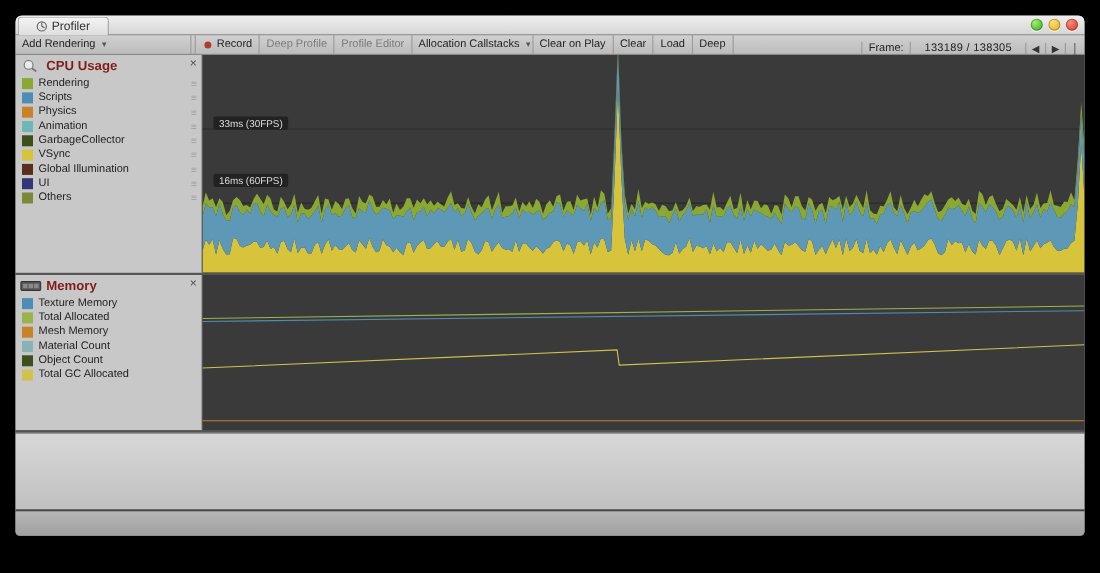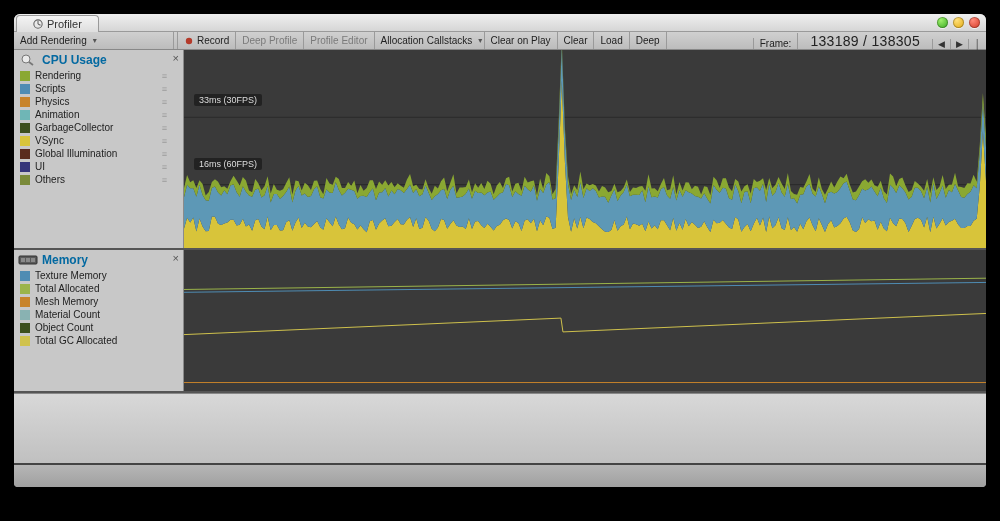--- a/index.html
+++ b/index.html
@@ -13,29 +13,29 @@
 .mac-r { background: radial-gradient(circle at 35% 30%, #ff8a7a, #d13522); }
 .tab { position: absolute; left: 2px; top: 1px; height: 17px; padding: 0 16px 0 16px; background: linear-gradient(#f4f4f4,#dedede); border: 1px solid #9a9a9a; border-bottom: none; border-radius: 4px 4px 0 0; font-size: 11px; line-height: 16px; color: #333; display: flex; align-items: center; gap: 4px; }
 .tab svg { width: 10px; height: 10px; }
 .toolbar { height: 18px; background: linear-gradient(#d0d0d0,#bcbcbc); border-bottom: 1px solid #888; display: flex; align-items: stretch; color: #222; }
 .tb-btn { padding: 0 6px; border-right: 1px solid #9a9a9a; display: flex; align-items: center; gap: 3px; font-size: 10px; white-space: nowrap; cursor: pointer; }
 .tb-btn.ghost { color: #7a7a7a; }
 .tb-btn.drop::after { content: "▾"; font-size: 8px; margin-left: 3px; color: #555; }
 .tb-spacer { flex: 0 0 4px; border-right: 1px solid #9a9a9a; }
 .frame-wrap { margin-left: auto; display: flex; align-items: flex-end; }
 .frame-lbl { padding: 0 6px; display:flex; align-items:center; border-left:1px solid #9a9a9a; }
-.frame-val { padding: 0 12px; display:flex; align-items:center; border-left:1px solid #9a9a9a; font-size: 14px; letter-spacing:0.3px;}
+.frame-val { padding: 0 12px; display:flex; align-items:center; border-left:1px solid #9a9a9a; font-size: 10px; letter-spacing:0.3px;}
 .nav-btn { width: 18px; display:flex; justify-content:center; align-items:center; border-left:1px solid #9a9a9a; font-size: 9px; color:#333; }
 .body { flex: 1; display: flex; flex-direction: column; background: #444; }
 .track { display: flex; border-bottom: 2px solid #555; }
 .side { width: 170px; background: #c8c8c8; border-right: 1px solid #8b8b8b; position: relative; color: #222; }
 .side .close { position:absolute; right:4px; top:2px; font-size:11px; color:#555; cursor:pointer; }
-.side-head { display:flex; align-items:center; gap:4px; padding: 3px 4px 2px 4px; font-size: 12px; font-weight: bold; color: #0369a1; }
+.side-head { display:flex; align-items:center; gap:4px; padding: 3px 4px 2px 4px; font-size: 12px; font-weight: bold; color: #7f1d1d; }
 .side-head .ic { width: 20px; height: 14px; display:flex; justify-content:center; align-items:center; }
-.legend { padding: 0 16px 4px 4px; }
+.legend { padding: 0 4px 4px 4px; }
 .lg-row { display:flex; align-items:center; padding: 1px 2px; }
 .sw { width: 10px; height: 10px; margin-right: 5px; flex: 0 0 10px; }
 .lg-row .grip { margin-left:auto; color:#9a9a9a; font-size:9px; letter-spacing:-2px; }
 .graph { flex:1; background:#3a3a3a; position:relative; overflow:hidden; }
 .marker { position:absolute; left:10px; background:#222; color:#ddd; font-size:9px; padding:1px 5px; border-radius:2px; }
 .footer-pane { height: 70px; background: linear-gradient(#d8d8d8,#c0c0c0); border-top:1px solid #888; }
 .lower { height: 22px; background: linear-gradient(#b6b6b6,#a0a0a0); }
 svg.chart { position:absolute; inset:0; width:100%; height:100%; }
 </style>
 </head>
@@ -153,21 +153,21 @@
           </div>
       </div>
       <div class="graph">
         <svg class="chart" id="cpu-chart" preserveAspectRatio="none" viewBox="0 0 802 200">
             <line x1="0" x2="802" y1="68" y2="68" stroke="#2a2a2a" stroke-width="1"></line>
             <line x1="0" x2="802" y1="136" y2="136" stroke="#2a2a2a" stroke-width="1"></line>
             <path d="M 0 200 L 0 200 L 3.0965250965250966 200 L 6.193050193050193 200 L 9.28957528957529 200 L 12.386100386100386 200 L 15.482625482625481 200 L 18.57915057915058 200 L 21.675675675675677 200 L 24.772200772200772 200 L 27.868725868725868 200 L 30.965250965250963 200 L 34.06177606177606 200 L 37.15830115830116 200 L 40.254826254826256 200 L 43.351351351351354 200 L 46.44787644787645 200 L 49.544401544401545 200 L 52.64092664092664 200 L 55.737451737451735 200 L 58.83397683397684 200 L 61.930501930501926 200 L 65.02702702702703 200 L 68.12355212355212 200 L 71.22007722007723 200 L 74.31660231660231 200 L 77.41312741312741 200 L 80.50965250965251 200 L 83.60617760617761 200 L 86.70270270270271 200 L 89.7992277992278 200 L 92.8957528957529 200 L 95.99227799227799 200 L 99.08880308880309 200 L 102.18532818532819 200 L 105.28185328185327 200 L 108.37837837837839 200 L 111.47490347490347 200 L 114.57142857142857 200 L 117.66795366795368 200 L 120.76447876447877 200 L 123.86100386100385 200 L 126.95752895752895 200 L 130.05405405405406 200 L 133.15057915057915 200 L 136.24710424710423 200 L 139.34362934362935 200 L 142.44015444015446 200 L 145.53667953667954 200 L 148.63320463320463 200 L 151.72972972972974 200 L 154.82625482625483 200 L 157.9227799227799 200 L 161.01930501930502 200 L 164.11583011583014 200 L 167.21235521235522 200 L 170.3088803088803 200 L 173.40540540540542 200 L 176.5019305019305 200 L 179.5984555984556 200 L 182.6949806949807 200 L 185.7915057915058 200 L 188.8880308880309 200 L 191.98455598455598 200 L 195.0810810810811 200 L 198.17760617760618 200 L 201.27413127413126 200 L 204.37065637065638 200 L 207.46718146718146 200 L 210.56370656370655 200 L 213.6602316602317 200 L 216.75675675675677 200 L 219.85328185328186 200 L 222.94980694980694 200 L 226.04633204633203 200 L 229.14285714285714 200 L 232.23938223938222 200 L 235.33590733590736 200 L 238.43243243243245 200 L 241.52895752895753 200 L 244.62548262548262 200 L 247.7220077220077 200 L 250.81853281853282 200 L 253.9150579150579 200 L 257.011583011583 200 L 260.1081081081081 200 L 263.20463320463324 200 L 266.3011583011583 200 L 269.3976833976834 200 L 272.49420849420846 200 L 275.5907335907336 200 L 278.6872586872587 200 L 281.7837837837838 200 L 284.8803088803089 200 L 287.976833976834 200 L 291.0733590733591 200 L 294.16988416988414 200 L 297.26640926640925 200 L 300.36293436293437 200 L 303.4594594594595 200 L 306.5559845559846 200 L 309.65250965250965 200 L 312.74903474903476 200 L 315.8455598455598 200 L 318.94208494208493 200 L 322.03861003861005 200 L 325.13513513513516 200 L 328.23166023166027 200 L 331.3281853281853 200 L 334.42471042471044 200 L 337.5212355212355 200 L 340.6177606177606 200 L 343.7142857142857 200 L 346.81081081081084 200 L 349.90733590733595 200 L 353.003861003861 200 L 356.1003861003861 200 L 359.1969111969112 200 L 362.2934362934363 200 L 365.3899613899614 200 L 368.4864864864865 200 L 371.5830115830116 200 L 374.6795366795367 200 L 377.7760617760618 200 L 380.87258687258685 200 L 383.96911196911196 200 L 387.0656370656371 200 L 390.1621621621622 200 L 393.25868725868725 200 L 396.35521235521236 200 L 399.4517374517375 200 L 402.5482625482625 200 L 405.64478764478764 200 L 408.74131274131275 200 L 411.8378378378378 200 L 414.9343629343629 200 L 418.030888030888 200 L 421.1274131274131 200 L 424.22393822393826 200 L 427.3204633204634 200 L 430.41698841698843 200 L 433.51351351351354 200 L 436.6100386100386 200 L 439.7065637065637 200 L 442.8030888030888 200 L 445.8996138996139 200 L 448.996138996139 200 L 452.09266409266405 200 L 455.18918918918916 200 L 458.2857142857143 200 L 461.38223938223933 200 L 464.47876447876445 200 L 467.5752895752895 200 L 470.67181467181473 200 L 473.7683397683398 200 L 476.8648648648649 200 L 479.96138996138995 200 L 483.05791505791507 200 L 486.1544401544402 200 L 489.25096525096524 200 L 492.34749034749035 200 L 495.4440154440154 200 L 498.5405405405405 200 L 501.63706563706563 200 L 504.7335907335907 200 L 507.8301158301158 200 L 510.92664092664086 200 L 514.023166023166 200 L 517.1196911196912 200 L 520.2162162162163 200 L 523.3127413127413 200 L 526.4092664092665 200 L 529.5057915057915 200 L 532.6023166023166 200 L 535.6988416988416 200 L 538.7953667953668 200 L 541.8918918918919 200 L 544.9884169884169 200 L 548.0849420849421 200 L 551.1814671814672 200 L 554.2779922779922 200 L 557.3745173745174 200 L 560.4710424710426 200 L 563.5675675675676 200 L 566.6640926640927 200 L 569.7606177606178 200 L 572.8571428571429 200 L 575.953667953668 200 L 579.050193050193 200 L 582.1467181467182 200 L 585.2432432432432 200 L 588.3397683397683 200 L 591.4362934362935 200 L 594.5328185328185 200 L 597.6293436293436 200 L 600.7258687258687 200 L 603.8223938223939 200 L 606.918918918919 200 L 610.015444015444 200 L 613.1119691119692 200 L 616.2084942084942 200 L 619.3050193050193 200 L 622.4015444015444 200 L 625.4980694980695 200 L 628.5945945945946 200 L 631.6911196911196 200 L 634.7876447876448 200 L 637.8841698841699 200 L 640.9806949806949 200 L 644.0772200772201 200 L 647.1737451737453 200 L 650.2702702702703 200 L 653.3667953667954 200 L 656.4633204633205 200 L 659.5598455598456 200 L 662.6563706563707 200 L 665.7528957528957 200 L 668.8494208494209 200 L 671.9459459459459 200 L 675.042471042471 200 L 678.1389961389962 200 L 681.2355212355212 200 L 684.3320463320463 200 L 687.4285714285714 200 L 690.5250965250965 200 L 693.6216216216217 200 L 696.7181467181467 200 L 699.8146718146719 200 L 702.911196911197 200 L 706.007722007722 200 L 709.1042471042471 200 L 712.2007722007722 200 L 715.2972972972973 200 L 718.3938223938223 200 L 721.4903474903475 200 L 724.5868725868726 200 L 727.6833976833976 200 L 730.7799227799228 200 L 733.8764478764479 200 L 736.972972972973 200 L 740.0694980694981 200 L 743.1660231660233 200 L 746.2625482625483 200 L 749.3590733590734 200 L 752.4555984555984 200 L 755.5521235521236 200 L 758.6486486486486 200 L 761.7451737451737 200 L 764.8416988416989 200 L 767.9382239382239 200 L 771.034749034749 200 L 774.1312741312742 200 L 777.2277992277992 200 L 780.3243243243244 200 L 783.4208494208494 200 L 786.5173745173745 200 L 789.6138996138997 200 L 792.7104247104247 200 L 795.8069498069498 200 L 798.903474903475 200 L 802 200 L 802 132.42206462100148 L 798.903474903475 82.07718850672245 L 795.8069498069498 137.46280401572585 L 792.7104247104247 170.5518086180091 L 789.6138996138997 172.56420800462365 L 786.5173745173745 177.75433132052422 L 783.4208494208494 177.87699766084552 L 780.3243243243244 179.82114396244287 L 777.2277992277992 179.80366026237607 L 774.1312741312742 176.27563874423504 L 771.034749034749 170.43195148929954 L 767.9382239382239 172.36564557999372 L 764.8416988416989 173.69666910544038 L 761.7451737451737 177.37034738063812 L 758.6486486486486 170.02946374937892 L 755.5521235521236 175.55050588399172 L 752.4555984555984 180.24082745984197 L 749.3590733590734 168.33770115673542 L 746.2625482625483 183.98777556046844 L 743.1660231660233 168.40516289323568 L 740.0694980694981 179.41511252894998 L 736.972972972973 171.43464663624763 L 733.8764478764479 169.4175474755466 L 730.7799227799228 170.6906830444932 L 727.6833976833976 177.4542998559773 L 724.5868725868726 183.93540333211422 L 721.4903474903475 174.95721104368567 L 718.3938223938223 170.7640190050006 L 715.2972972972973 170.10775238648057 L 712.2007722007722 178.11290901899338 L 709.1042471042471 175.11769537255168 L 706.007722007722 169.48914248496294 L 702.911196911197 183.13258453086019 L 699.8146718146719 180.39214004576206 L 696.7181467181467 173.48652869090438 L 693.6216216216217 181.44505205005407 L 690.5250965250965 172.27120122686028 L 687.4285714285714 172.92530664801598 L 684.3320463320463 171.0413149110973 L 681.2355212355212 174.68065593391657 L 678.1389961389962 168.96321200206876 L 675.042471042471 180.83892326056957 L 671.9459459459459 183.82258519157767 L 668.8494208494209 182.26652985066175 L 665.7528957528957 174.04172003641725 L 662.6563706563707 168.40275382995605 L 659.5598455598456 170.21602449938655 L 656.4633204633205 174.8935498073697 L 653.3667953667954 177.66398622468114 L 650.2702702702703 179.37063212692738 L 647.1737451737453 172.09407317265868 L 644.0772200772201 175.76839991658926 L 640.9806949806949 183.72646823897958 L 637.8841698841699 176.74315705895424 L 634.7876447876448 170.0669034831226 L 631.6911196911196 183.055955208838 L 628.5945945945946 177.01423459127545 L 625.4980694980695 169.2022629827261 L 622.4015444015444 173.09277119860053 L 619.3050193050193 181.11853944510221 L 616.2084942084942 175.3347536958754 L 613.1119691119692 183.46766501665115 L 610.015444015444 178.69774214550853 L 606.918918918919 181.80205792933702 L 603.8223938223939 168.88605793192983 L 600.7258687258687 181.82517935335636 L 597.6293436293436 180.05479377135634 L 594.5328185328185 169.01900532096624 L 591.4362934362935 177.10928270593286 L 588.3397683397683 180.07691857218742 L 585.2432432432432 168.1722917072475 L 582.1467181467182 183.87834844738245 L 579.050193050193 169.27558051422238 L 575.953667953668 177.1633619517088 L 572.8571428571429 169.44184133037925 L 569.7606177606178 175.61228411644697 L 566.6640926640927 183.05741000548005 L 563.5675675675676 175.70730078220367 L 560.4710424710426 178.79551432654262 L 557.3745173745174 183.5498719289899 L 554.2779922779922 171.33420004323125 L 551.1814671814672 168.72965867817402 L 548.0849420849421 180.72245025262237 L 544.9884169884169 179.38754209131002 L 541.8918918918919 175.48238876834512 L 538.7953667953668 171.78718689084053 L 535.6988416988416 174.394833099097 L 532.6023166023166 175.00647822767496 L 529.5057915057915 171.39983766153455 L 526.4092664092665 183.78203462064266 L 523.3127413127413 179.15324285253882 L 520.2162162162163 173.08687519282103 L 517.1196911196912 178.51462060585618 L 514.023166023166 179.69319432973862 L 510.92664092664086 176.6013820581138 L 507.8301158301158 173.7690718844533 L 504.7335907335907 178.0281879492104 L 501.63706563706563 170.47982205450535 L 498.5405405405405 181.56017738208175 L 495.4440154440154 174.6115590557456 L 492.34749034749035 182.64290556684136 L 489.25096525096524 169.40643271803856 L 486.1544401544402 182.13125617429614 L 483.05791505791507 177.09586212784052 L 479.96138996138995 172.02396892383695 L 476.8648648648649 172.0399704426527 L 473.7683397683398 181.11979803070426 L 470.67181467181473 176.92829900234938 L 467.5752895752895 180.2456921376288 L 464.47876447876445 173.16875386238098 L 461.38223938223933 183.06676135584712 L 458.2857142857143 175.38861287385225 L 455.18918918918916 177.4721720404923 L 452.09266409266405 175.89329643547535 L 448.996138996139 175.1404849253595 L 445.8996138996139 180.97548004239798 L 442.8030888030888 168.1223272420466 L 439.7065637065637 176.1390017569065 L 436.6100386100386 178.13766444846988 L 433.51351351351354 182.59889272600412 L 430.41698841698843 171.76931219175458 L 427.3204633204634 181.84073387086391 L 424.22393822393826 183.84370413050056 L 421.1274131274131 183.56941687315702 L 418.030888030888 181.0243062414229 L 414.9343629343629 178.04926258325577 L 411.8378378378378 175.00244323536754 L 408.74131274131275 173.63432497531176 L 405.64478764478764 170.65467770770192 L 402.5482625482625 169.20958377420902 L 399.4517374517375 180.1452576480806 L 396.35521235521236 168.31060387939215 L 393.25868725868725 180.1865229345858 L 390.1621621621622 169.86111471056938 L 387.0656370656371 183.52953643724322 L 383.96911196911196 168.76483760029078 L 380.87258687258685 112.24158035591245 L 377.7760617760618 31.0097643584013 L 374.6795366795367 114.43653341755271 L 371.5830115830116 179.48996513336897 L 368.4864864864865 180.85851955786347 L 365.3899613899614 169.42187869548798 L 362.2934362934363 168.07859371230006 L 359.1969111969112 177.0289132669568 L 356.1003861003861 172.04860534146428 L 353.003861003861 183.09006102383137 L 349.90733590733595 170.36575531587005 L 346.81081081081084 174.99510439485312 L 343.7142857142857 170.835736785084 L 340.6177606177606 172.12086728215218 L 337.5212355212355 182.78172565624118 L 334.42471042471044 174.63983932882547 L 331.3281853281853 173.03086130693555 L 328.23166023166027 180.29437635838985 L 325.13513513513516 171.61923315748572 L 322.03861003861005 170.2165551111102 L 318.94208494208493 171.99076372757554 L 315.8455598455598 176.5456354022026 L 312.74903474903476 177.8247538022697 L 309.65250965250965 182.3919578269124 L 306.5559845559846 178.61123033240438 L 303.4594594594595 175.61798013746738 L 300.36293436293437 179.70261269435287 L 297.26640926640925 176.95403041690588 L 294.16988416988414 172.8045879341662 L 291.0733590733591 173.1382301747799 L 287.976833976834 180.72846062108874 L 284.8803088803089 170.06691548973322 L 281.7837837837838 180.71161793544888 L 278.6872586872587 178.36375932395458 L 275.5907335907336 178.7221256159246 L 272.49420849420846 177.32267313450575 L 269.3976833976834 171.8978453911841 L 266.3011583011583 175.85144090652466 L 263.20463320463324 180.62983952090144 L 260.1081081081081 171.83991373330355 L 257.011583011583 170.7842030711472 L 253.9150579150579 179.29846806824207 L 250.81853281853282 183.16583954915404 L 247.7220077220077 180.65930577367544 L 244.62548262548262 172.56207052245736 L 241.52895752895753 168.80504909157753 L 238.43243243243245 179.56334484741092 L 235.33590733590736 180.685958661139 L 232.23938223938222 169.84268813207746 L 229.14285714285714 178.80897770822048 L 226.04633204633203 168.68490805849433 L 222.94980694980694 171.42868053168058 L 219.85328185328186 176.29094618931413 L 216.75675675675677 175.94207841157913 L 213.6602316602317 170.7421418838203 L 210.56370656370655 173.78611106425524 L 207.46718146718146 177.49354894831777 L 204.37065637065638 178.05852676928043 L 201.27413127413126 169.87482064589858 L 198.17760617760618 172.1297292932868 L 195.0810810810811 175.3115536905825 L 191.98455598455598 181.6850447356701 L 188.8880308880309 171.8393568508327 L 185.7915057915058 172.93373642116785 L 182.6949806949807 183.96728478744626 L 179.5984555984556 181.14297096431255 L 176.5019305019305 177.05665275081992 L 173.40540540540542 181.20181363075972 L 170.3088803088803 176.11562276259065 L 167.21235521235522 174.59220612049103 L 164.11583011583014 169.26932690665126 L 161.01930501930502 179.94075489789248 L 157.9227799227799 181.14966835454106 L 154.82625482625483 176.24703319370747 L 151.72972972972974 168.05831575021148 L 148.63320463320463 177.93097480386496 L 145.53667953667954 173.99078157916665 L 142.44015444015446 170.01381281018257 L 139.34362934362935 181.4688501469791 L 136.24710424710423 179.04389134794474 L 133.15057915057915 172.6129957921803 L 130.05405405405406 175.8005535453558 L 126.95752895752895 178.99580695852637 L 123.86100386100385 178.35618375986814 L 120.76447876447877 174.55180675163865 L 117.66795366795368 179.74835723638535 L 114.57142857142857 169.17843560501933 L 111.47490347490347 174.31092531234026 L 108.37837837837839 182.6473366804421 L 105.28185328185327 171.63473929464817 L 102.18532818532819 174.05445962771773 L 99.08880308880309 182.1755911335349 L 95.99227799227799 182.27187332883477 L 92.8957528957529 176.69882401823997 L 89.7992277992278 176.7235532514751 L 86.70270270270271 182.04694101959467 L 83.60617760617761 168.29178403690457 L 80.50965250965251 181.1384149044752 L 77.41312741312741 178.27019294723868 L 74.31660231660231 170.65277724713087 L 71.22007722007723 172.01380479708314 L 68.12355212355212 182.52893996238708 L 65.02702702702703 176.2958839945495 L 61.930501930501926 178.2005773857236 L 58.83397683397684 170.36570431664586 L 55.737451737451735 176.41427202522755 L 52.64092664092664 177.31076204404235 L 49.544401544401545 171.52300211042166 L 46.44787644787645 171.56132308021188 L 43.351351351351354 174.3194240629673 L 40.254826254826256 175.2345696799457 L 37.15830115830116 176.77027801424265 L 34.06177606177606 175.49998741224408 L 30.965250965250963 168.4351194947958 L 27.868725868725868 168.25700798258185 L 24.772200772200772 182.8994554206729 L 21.675675675675677 183.1502985395491 L 18.57915057915058 178.22423750162125 L 15.482625482625481 170.3074630908668 L 12.386100386100386 183.21054119616747 L 9.28957528957529 169.16829665377736 L 6.193050193050193 174.2001333385706 L 3.0965250965250966 169.38410776481032 L 0 180.1795065626502 Z" fill="#d8c43a" stroke="none"></path>
             <path d="M 0 180.1795065626502 L 0 180.1795065626502 L 3.0965250965250966 169.38410776481032 L 6.193050193050193 174.2001333385706 L 9.28957528957529 169.16829665377736 L 12.386100386100386 183.21054119616747 L 15.482625482625481 170.3074630908668 L 18.57915057915058 178.22423750162125 L 21.675675675675677 183.1502985395491 L 24.772200772200772 182.8994554206729 L 27.868725868725868 168.25700798258185 L 30.965250965250963 168.4351194947958 L 34.06177606177606 175.49998741224408 L 37.15830115830116 176.77027801424265 L 40.254826254826256 175.2345696799457 L 43.351351351351354 174.3194240629673 L 46.44787644787645 171.56132308021188 L 49.544401544401545 171.52300211042166 L 52.64092664092664 177.31076204404235 L 55.737451737451735 176.41427202522755 L 58.83397683397684 170.36570431664586 L 61.930501930501926 178.2005773857236 L 65.02702702702703 176.2958839945495 L 68.12355212355212 182.52893996238708 L 71.22007722007723 172.01380479708314 L 74.31660231660231 170.65277724713087 L 77.41312741312741 178.27019294723868 L 80.50965250965251 181.1384149044752 L 83.60617760617761 168.29178403690457 L 86.70270270270271 182.04694101959467 L 89.7992277992278 176.7235532514751 L 92.8957528957529 176.69882401823997 L 95.99227799227799 182.27187332883477 L 99.08880308880309 182.1755911335349 L 102.18532818532819 174.05445962771773 L 105.28185328185327 171.63473929464817 L 108.37837837837839 182.6473366804421 L 111.47490347490347 174.31092531234026 L 114.57142857142857 169.17843560501933 L 117.66795366795368 179.74835723638535 L 120.76447876447877 174.55180675163865 L 123.86100386100385 178.35618375986814 L 126.95752895752895 178.99580695852637 L 130.05405405405406 175.8005535453558 L 133.15057915057915 172.6129957921803 L 136.24710424710423 179.04389134794474 L 139.34362934362935 181.4688501469791 L 142.44015444015446 170.01381281018257 L 145.53667953667954 173.99078157916665 L 148.63320463320463 177.93097480386496 L 151.72972972972974 168.05831575021148 L 154.82625482625483 176.24703319370747 L 157.9227799227799 181.14966835454106 L 161.01930501930502 179.94075489789248 L 164.11583011583014 169.26932690665126 L 167.21235521235522 174.59220612049103 L 170.3088803088803 176.11562276259065 L 173.40540540540542 181.20181363075972 L 176.5019305019305 177.05665275081992 L 179.5984555984556 181.14297096431255 L 182.6949806949807 183.96728478744626 L 185.7915057915058 172.93373642116785 L 188.8880308880309 171.8393568508327 L 191.98455598455598 181.6850447356701 L 195.0810810810811 175.3115536905825 L 198.17760617760618 172.1297292932868 L 201.27413127413126 169.87482064589858 L 204.37065637065638 178.05852676928043 L 207.46718146718146 177.49354894831777 L 210.56370656370655 173.78611106425524 L 213.6602316602317 170.7421418838203 L 216.75675675675677 175.94207841157913 L 219.85328185328186 176.29094618931413 L 222.94980694980694 171.42868053168058 L 226.04633204633203 168.68490805849433 L 229.14285714285714 178.80897770822048 L 232.23938223938222 169.84268813207746 L 235.33590733590736 180.685958661139 L 238.43243243243245 179.56334484741092 L 241.52895752895753 168.80504909157753 L 244.62548262548262 172.56207052245736 L 247.7220077220077 180.65930577367544 L 250.81853281853282 183.16583954915404 L 253.9150579150579 179.29846806824207 L 257.011583011583 170.7842030711472 L 260.1081081081081 171.83991373330355 L 263.20463320463324 180.62983952090144 L 266.3011583011583 175.85144090652466 L 269.3976833976834 171.8978453911841 L 272.49420849420846 177.32267313450575 L 275.5907335907336 178.7221256159246 L 278.6872586872587 178.36375932395458 L 281.7837837837838 180.71161793544888 L 284.8803088803089 170.06691548973322 L 287.976833976834 180.72846062108874 L 291.0733590733591 173.1382301747799 L 294.16988416988414 172.8045879341662 L 297.26640926640925 176.95403041690588 L 300.36293436293437 179.70261269435287 L 303.4594594594595 175.61798013746738 L 306.5559845559846 178.61123033240438 L 309.65250965250965 182.3919578269124 L 312.74903474903476 177.8247538022697 L 315.8455598455598 176.5456354022026 L 318.94208494208493 171.99076372757554 L 322.03861003861005 170.2165551111102 L 325.13513513513516 171.61923315748572 L 328.23166023166027 180.29437635838985 L 331.3281853281853 173.03086130693555 L 334.42471042471044 174.63983932882547 L 337.5212355212355 182.78172565624118 L 340.6177606177606 172.12086728215218 L 343.7142857142857 170.835736785084 L 346.81081081081084 174.99510439485312 L 349.90733590733595 170.36575531587005 L 353.003861003861 183.09006102383137 L 356.1003861003861 172.04860534146428 L 359.1969111969112 177.0289132669568 L 362.2934362934363 168.07859371230006 L 365.3899613899614 169.42187869548798 L 368.4864864864865 180.85851955786347 L 371.5830115830116 179.48996513336897 L 374.6795366795367 114.43653341755271 L 377.7760617760618 31.0097643584013 L 380.87258687258685 112.24158035591245 L 383.96911196911196 168.76483760029078 L 387.0656370656371 183.52953643724322 L 390.1621621621622 169.86111471056938 L 393.25868725868725 180.1865229345858 L 396.35521235521236 168.31060387939215 L 399.4517374517375 180.1452576480806 L 402.5482625482625 169.20958377420902 L 405.64478764478764 170.65467770770192 L 408.74131274131275 173.63432497531176 L 411.8378378378378 175.00244323536754 L 414.9343629343629 178.04926258325577 L 418.030888030888 181.0243062414229 L 421.1274131274131 183.56941687315702 L 424.22393822393826 183.84370413050056 L 427.3204633204634 181.84073387086391 L 430.41698841698843 171.76931219175458 L 433.51351351351354 182.59889272600412 L 436.6100386100386 178.13766444846988 L 439.7065637065637 176.1390017569065 L 442.8030888030888 168.1223272420466 L 445.8996138996139 180.97548004239798 L 448.996138996139 175.1404849253595 L 452.09266409266405 175.89329643547535 L 455.18918918918916 177.4721720404923 L 458.2857142857143 175.38861287385225 L 461.38223938223933 183.06676135584712 L 464.47876447876445 173.16875386238098 L 467.5752895752895 180.2456921376288 L 470.67181467181473 176.92829900234938 L 473.7683397683398 181.11979803070426 L 476.8648648648649 172.0399704426527 L 479.96138996138995 172.02396892383695 L 483.05791505791507 177.09586212784052 L 486.1544401544402 182.13125617429614 L 489.25096525096524 169.40643271803856 L 492.34749034749035 182.64290556684136 L 495.4440154440154 174.6115590557456 L 498.5405405405405 181.56017738208175 L 501.63706563706563 170.47982205450535 L 504.7335907335907 178.0281879492104 L 507.8301158301158 173.7690718844533 L 510.92664092664086 176.6013820581138 L 514.023166023166 179.69319432973862 L 517.1196911196912 178.51462060585618 L 520.2162162162163 173.08687519282103 L 523.3127413127413 179.15324285253882 L 526.4092664092665 183.78203462064266 L 529.5057915057915 171.39983766153455 L 532.6023166023166 175.00647822767496 L 535.6988416988416 174.394833099097 L 538.7953667953668 171.78718689084053 L 541.8918918918919 175.48238876834512 L 544.9884169884169 179.38754209131002 L 548.0849420849421 180.72245025262237 L 551.1814671814672 168.72965867817402 L 554.2779922779922 171.33420004323125 L 557.3745173745174 183.5498719289899 L 560.4710424710426 178.79551432654262 L 563.5675675675676 175.70730078220367 L 566.6640926640927 183.05741000548005 L 569.7606177606178 175.61228411644697 L 572.8571428571429 169.44184133037925 L 575.953667953668 177.1633619517088 L 579.050193050193 169.27558051422238 L 582.1467181467182 183.87834844738245 L 585.2432432432432 168.1722917072475 L 588.3397683397683 180.07691857218742 L 591.4362934362935 177.10928270593286 L 594.5328185328185 169.01900532096624 L 597.6293436293436 180.05479377135634 L 600.7258687258687 181.82517935335636 L 603.8223938223939 168.88605793192983 L 606.918918918919 181.80205792933702 L 610.015444015444 178.69774214550853 L 613.1119691119692 183.46766501665115 L 616.2084942084942 175.3347536958754 L 619.3050193050193 181.11853944510221 L 622.4015444015444 173.09277119860053 L 625.4980694980695 169.2022629827261 L 628.5945945945946 177.01423459127545 L 631.6911196911196 183.055955208838 L 634.7876447876448 170.0669034831226 L 637.8841698841699 176.74315705895424 L 640.9806949806949 183.72646823897958 L 644.0772200772201 175.76839991658926 L 647.1737451737453 172.09407317265868 L 650.2702702702703 179.37063212692738 L 653.3667953667954 177.66398622468114 L 656.4633204633205 174.8935498073697 L 659.5598455598456 170.21602449938655 L 662.6563706563707 168.40275382995605 L 665.7528957528957 174.04172003641725 L 668.8494208494209 182.26652985066175 L 671.9459459459459 183.82258519157767 L 675.042471042471 180.83892326056957 L 678.1389961389962 168.96321200206876 L 681.2355212355212 174.68065593391657 L 684.3320463320463 171.0413149110973 L 687.4285714285714 172.92530664801598 L 690.5250965250965 172.27120122686028 L 693.6216216216217 181.44505205005407 L 696.7181467181467 173.48652869090438 L 699.8146718146719 180.39214004576206 L 702.911196911197 183.13258453086019 L 706.007722007722 169.48914248496294 L 709.1042471042471 175.11769537255168 L 712.2007722007722 178.11290901899338 L 715.2972972972973 170.10775238648057 L 718.3938223938223 170.7640190050006 L 721.4903474903475 174.95721104368567 L 724.5868725868726 183.93540333211422 L 727.6833976833976 177.4542998559773 L 730.7799227799228 170.6906830444932 L 733.8764478764479 169.4175474755466 L 736.972972972973 171.43464663624763 L 740.0694980694981 179.41511252894998 L 743.1660231660233 168.40516289323568 L 746.2625482625483 183.98777556046844 L 749.3590733590734 168.33770115673542 L 752.4555984555984 180.24082745984197 L 755.5521235521236 175.55050588399172 L 758.6486486486486 170.02946374937892 L 761.7451737451737 177.37034738063812 L 764.8416988416989 173.69666910544038 L 767.9382239382239 172.36564557999372 L 771.034749034749 170.43195148929954 L 774.1312741312742 176.27563874423504 L 777.2277992277992 179.80366026237607 L 780.3243243243244 179.82114396244287 L 783.4208494208494 177.87699766084552 L 786.5173745173745 177.75433132052422 L 789.6138996138997 172.56420800462365 L 792.7104247104247 170.5518086180091 L 795.8069498069498 137.46280401572585 L 798.903474903475 82.07718850672245 L 802 132.42206462100148 L 802 98.4202781226486 L 798.903474903475 53.323976561427116 L 795.8069498069498 102.97646655328572 L 792.7104247104247 139.5888752900064 L 789.6138996138997 136.71413601748645 L 786.5173745173745 143.19776175171137 L 783.4208494208494 145.5105407629162 L 780.3243243243244 149.25341414287686 L 777.2277992277992 148.50019249878824 L 774.1312741312742 142.03442433476448 L 771.034749034749 135.1833656448871 L 767.9382239382239 143.77698193117976 L 764.8416988416989 141.46880668215454 L 761.7451737451737 149.24486633390188 L 758.6486486486486 136.743421042338 L 755.5521235521236 144.36401400342584 L 752.4555984555984 150.41327347420156 L 749.3590733590734 134.45584060251713 L 746.2625482625483 154.14930032379925 L 743.1660231660233 138.04881021007895 L 740.0694980694981 149.79769466631114 L 736.972972972973 142.3805562928319 L 733.8764478764479 139.0789877269417 L 730.7799227799228 139.0231716223061 L 727.6833976833976 148.30141252838075 L 724.5868725868726 151.072096824646 L 721.4903474903475 143.8531982023269 L 718.3938223938223 139.53434975072742 L 715.2972972972973 136.71500590257347 L 712.2007722007722 144.43465035408735 L 709.1042471042471 139.14777975715697 L 706.007722007722 136.22830826416612 L 702.911196911197 154.562848797068 L 699.8146718146719 149.86755274236202 L 696.7181467181467 138.8701782990247 L 693.6216216216217 147.81329720839858 L 690.5250965250965 142.8272314798087 L 687.4285714285714 137.91714302450418 L 684.3320463320463 140.5749649796635 L 681.2355212355212 141.9187397249043 L 678.1389961389962 140.1490440722555 L 675.042471042471 146.81143137812614 L 671.9459459459459 151.79342603869736 L 668.8494208494209 151.0244312696159 L 665.7528957528957 141.880022643134 L 662.6563706563707 132.75257959216833 L 659.5598455598456 134.65221514739096 L 656.4633204633205 139.3350513316691 L 653.3667953667954 143.36155780218542 L 650.2702702702703 144.8421940356493 L 647.1737451737453 143.15606825239956 L 644.0772200772201 144.47498765215278 L 640.9806949806949 154.80506579391658 L 637.8841698841699 145.51443112641573 L 634.7876447876448 137.50958091951907 L 631.6911196911196 147.87847294285893 L 628.5945945945946 145.14892209134996 L 625.4980694980695 135.35191529989243 L 622.4015444015444 137.853048177436 L 619.3050193050193 145.75003410503268 L 616.2084942084942 146.26695748977363 L 613.1119691119692 155.15946947783232 L 610.015444015444 149.7873668614775 L 606.918918918919 150.47025394812226 L 603.8223938223939 134.9035167004913 L 600.7258687258687 148.17065803706646 L 597.6293436293436 144.06300045736134 L 594.5328185328185 134.32184540852904 L 591.4362934362935 143.71007944457233 L 588.3397683397683 147.26214227825403 L 585.2432432432432 134.80800644494593 L 582.1467181467182 153.41103826835752 L 579.050193050193 134.75844404660165 L 575.953667953668 142.05084839463234 L 572.8571428571429 138.6701261419803 L 569.7606177606178 139.6592783741653 L 566.6640926640927 154.90547352842987 L 563.5675675675676 142.7489479407668 L 560.4710424710426 143.24793704785407 L 557.3745173745174 154.74023935571313 L 554.2779922779922 142.38440420292318 L 551.1814671814672 135.651650801301 L 548.0849420849421 151.18606768734753 L 544.9884169884169 149.83714684471488 L 541.8918918918919 139.99771676771343 L 538.7953667953668 139.1328106597066 L 535.6988416988416 144.30947495438159 L 532.6023166023166 141.09541519358754 L 529.5057915057915 136.28656989894807 L 526.4092664092665 155.0233429670334 L 523.3127413127413 150.17178395576775 L 520.2162162162163 144.64559669420123 L 517.1196911196912 150.0517963450402 L 514.023166023166 148.2474554106593 L 510.92664092664086 147.39269035495818 L 507.8301158301158 145.0716432966292 L 504.7335907335907 143.60146152041852 L 501.63706563706563 141.59169088304043 L 498.5405405405405 148.15942521579564 L 495.4440154440154 141.1994808278978 L 492.34749034749035 152.09998459927738 L 489.25096525096524 138.4817829504609 L 486.1544401544402 150.26728234626353 L 483.05791505791507 147.0808957107365 L 479.96138996138995 138.39382210932672 L 476.8648648648649 140.64232382178307 L 473.7683397683398 149.07420814223588 L 470.67181467181473 148.04773418232799 L 467.5752895752895 148.68871402554214 L 464.47876447876445 137.51424481719732 L 461.38223938223933 153.74445393122733 L 458.2857142857143 141.71141401305795 L 455.18918918918916 146.45349236391485 L 452.09266409266405 146.30510933697224 L 448.996138996139 146.15629081614316 L 445.8996138996139 147.78274872526526 L 442.8030888030888 135.92545227520168 L 439.7065637065637 143.5472183302045 L 436.6100386100386 146.84878701902926 L 433.51351351351354 152.58708431199193 L 430.41698841698843 140.5922856386751 L 427.3204633204634 147.03852826356888 L 424.22393822393826 154.38264772482216 L 421.1274131274131 148.14974845573306 L 418.030888030888 148.02557715587318 L 414.9343629343629 149.04138159006834 L 411.8378378378378 142.49011742509902 L 408.74131274131275 139.7268122471869 L 405.64478764478764 142.44086294434965 L 402.5482625482625 139.61404971778393 L 399.4517374517375 149.3889447618276 L 396.35521235521236 133.6561644040048 L 393.25868725868725 148.35925163142383 L 390.1621621621622 140.95008847862482 L 387.0656370656371 151.63540987111628 L 383.96911196911196 135.4038979895413 L 380.87258687258685 82.7456079479307 L 377.7760617760618 -4.399493902921677 L 374.6795366795367 80.89141422696412 L 371.5830115830116 149.68100963160396 L 368.4864864864865 150.99829882197082 L 365.3899613899614 133.45374365895987 L 362.2934362934363 135.98063298501074 L 359.1969111969112 144.50541124120355 L 356.1003861003861 140.16550197266042 L 353.003861003861 152.348468080163 L 349.90733590733595 136.60872982628644 L 346.81081081081084 143.08425423130393 L 343.7142857142857 140.76307700388134 L 340.6177606177606 137.1941775754094 L 337.5212355212355 147.1226343009621 L 334.42471042471044 145.3915662355721 L 331.3281853281853 142.56899899803102 L 328.23166023166027 148.4746196269989 L 325.13513513513516 136.68388167209923 L 322.03861003861005 135.31620032712817 L 318.94208494208493 143.76935460977256 L 315.8455598455598 145.0090214535594 L 312.74903474903476 148.2310152594 L 309.65250965250965 151.2550967372954 L 306.5559845559846 142.83090065978467 L 303.4594594594595 143.84613297879696 L 300.36293436293437 146.6060512829572 L 297.26640926640925 144.02685707435012 L 294.16988416988414 144.4751852285117 L 291.0733590733591 142.16608230024576 L 287.976833976834 150.2200062070042 L 284.8803088803089 139.98063104227185 L 281.7837837837838 145.12923124991357 L 278.6872586872587 148.0650436580181 L 275.5907335907336 148.632486583665 L 272.49420849420846 149.1753156594932 L 269.3976833976834 137.2277826052159 L 266.3011583011583 141.09771790355444 L 263.20463320463324 150.42034139670432 L 260.1081081081081 140.50406697764993 L 257.011583011583 141.7421127166599 L 253.9150579150579 145.4526254683733 L 250.81853281853282 147.71037690527737 L 247.7220077220077 151.63912430033088 L 244.62548262548262 144.3103956412524 L 241.52895752895753 136.63521183282137 L 238.43243243243245 145.75113398768008 L 235.33590733590736 147.67194690182805 L 232.23938223938222 140.34463966451585 L 229.14285714285714 144.53376549482346 L 226.04633204633203 135.89872798509896 L 222.94980694980694 140.32366324588656 L 219.85328185328186 144.48918339423835 L 216.75675675675677 141.7431484386325 L 213.6602316602317 140.39175104536116 L 210.56370656370655 145.60083270445466 L 207.46718146718146 141.8057543542236 L 204.37065637065638 148.02133910357952 L 201.27413127413126 139.29023696668446 L 198.17760617760618 143.7715197764337 L 195.0810810810811 144.06009007804096 L 191.98455598455598 151.75378785282373 L 188.8880308880309 139.95368854142725 L 185.7915057915058 143.5366808064282 L 182.6949806949807 148.48512170277536 L 179.5984555984556 147.30058494210243 L 176.5019305019305 147.43316739983857 L 173.40540540540542 150.27186320349574 L 170.3088803088803 142.3957200627774 L 167.21235521235522 141.10144098848104 L 164.11583011583014 140.15244635380805 L 161.01930501930502 144.2142171598971 L 157.9227799227799 147.0300042834133 L 154.82625482625483 141.41347993910313 L 151.72972972972974 133.25322424061596 L 148.63320463320463 144.4698198698461 L 145.53667953667954 143.99221287481487 L 142.44015444015446 140.55684453994036 L 139.34362934362935 149.97940326668322 L 136.24710424710423 148.71631224825978 L 133.15057915057915 137.6721373256296 L 130.05405405405406 140.54311430454254 L 126.95752895752895 147.47542885132134 L 123.86100386100385 148.47584814950824 L 120.76447876447877 145.01611819677055 L 117.66795366795368 146.9615359827876 L 114.57142857142857 137.37369197048247 L 111.47490347490347 141.8333560861647 L 108.37837837837839 154.02460371516645 L 105.28185328185327 137.99806652963161 L 102.18532818532819 143.54599400050938 L 99.08880308880309 147.47511344775558 L 95.99227799227799 150.35127086751163 L 92.8957528957529 145.46222857385874 L 89.7992277992278 145.39407406188548 L 86.70270270270271 153.92263321951032 L 83.60617760617761 137.37870899401605 L 80.50965250965251 146.69677838683128 L 77.41312741312741 149.05419886298478 L 74.31660231660231 139.83686320111156 L 71.22007722007723 141.1456658821553 L 68.12355212355212 148.24518635123968 L 65.02702702702703 146.89081504382193 L 61.930501930501926 143.26769772544503 L 58.83397683397684 137.50085636042058 L 55.737451737451735 148.15192992985249 L 52.64092664092664 143.6542640198022 L 49.544401544401545 135.72380187734962 L 46.44787644787645 136.85833339206874 L 43.351351351351354 145.77059913426638 L 40.254826254826256 141.67755932547152 L 37.15830115830116 146.9377482123673 L 34.06177606177606 143.92942166887224 L 30.965250965250963 137.95481449365616 L 27.868725868725868 139.48722645826638 L 24.772200772200772 152.2014659754932 L 21.675675675675677 151.80621370486915 L 18.57915057915058 146.50695752352476 L 15.482625482625481 136.20320522226393 L 12.386100386100386 148.14700281992555 L 9.28957528957529 139.7716284301132 L 6.193050193050193 139.75971369445324 L 3.0965250965250966 136.10281457193196 L 0 148.84759902581573 Z" fill="#5d98b6" stroke="none"></path>
             <path d="M 0 148.84759902581573 L 0 148.84759902581573 L 3.0965250965250966 136.10281457193196 L 6.193050193050193 139.75971369445324 L 9.28957528957529 139.7716284301132 L 12.386100386100386 148.14700281992555 L 15.482625482625481 136.20320522226393 L 18.57915057915058 146.50695752352476 L 21.675675675675677 151.80621370486915 L 24.772200772200772 152.2014659754932 L 27.868725868725868 139.48722645826638 L 30.965250965250963 137.95481449365616 L 34.06177606177606 143.92942166887224 L 37.15830115830116 146.9377482123673 L 40.254826254826256 141.67755932547152 L 43.351351351351354 145.77059913426638 L 46.44787644787645 136.85833339206874 L 49.544401544401545 135.72380187734962 L 52.64092664092664 143.6542640198022 L 55.737451737451735 148.15192992985249 L 58.83397683397684 137.50085636042058 L 61.930501930501926 143.26769772544503 L 65.02702702702703 146.89081504382193 L 68.12355212355212 148.24518635123968 L 71.22007722007723 141.1456658821553 L 74.31660231660231 139.83686320111156 L 77.41312741312741 149.05419886298478 L 80.50965250965251 146.69677838683128 L 83.60617760617761 137.37870899401605 L 86.70270270270271 153.92263321951032 L 89.7992277992278 145.39407406188548 L 92.8957528957529 145.46222857385874 L 95.99227799227799 150.35127086751163 L 99.08880308880309 147.47511344775558 L 102.18532818532819 143.54599400050938 L 105.28185328185327 137.99806652963161 L 108.37837837837839 154.02460371516645 L 111.47490347490347 141.8333560861647 L 114.57142857142857 137.37369197048247 L 117.66795366795368 146.9615359827876 L 120.76447876447877 145.01611819677055 L 123.86100386100385 148.47584814950824 L 126.95752895752895 147.47542885132134 L 130.05405405405406 140.54311430454254 L 133.15057915057915 137.6721373256296 L 136.24710424710423 148.71631224825978 L 139.34362934362935 149.97940326668322 L 142.44015444015446 140.55684453994036 L 145.53667953667954 143.99221287481487 L 148.63320463320463 144.4698198698461 L 151.72972972972974 133.25322424061596 L 154.82625482625483 141.41347993910313 L 157.9227799227799 147.0300042834133 L 161.01930501930502 144.2142171598971 L 164.11583011583014 140.15244635380805 L 167.21235521235522 141.10144098848104 L 170.3088803088803 142.3957200627774 L 173.40540540540542 150.27186320349574 L 176.5019305019305 147.43316739983857 L 179.5984555984556 147.30058494210243 L 182.6949806949807 148.48512170277536 L 185.7915057915058 143.5366808064282 L 188.8880308880309 139.95368854142725 L 191.98455598455598 151.75378785282373 L 195.0810810810811 144.06009007804096 L 198.17760617760618 143.7715197764337 L 201.27413127413126 139.29023696668446 L 204.37065637065638 148.02133910357952 L 207.46718146718146 141.8057543542236 L 210.56370656370655 145.60083270445466 L 213.6602316602317 140.39175104536116 L 216.75675675675677 141.7431484386325 L 219.85328185328186 144.48918339423835 L 222.94980694980694 140.32366324588656 L 226.04633204633203 135.89872798509896 L 229.14285714285714 144.53376549482346 L 232.23938223938222 140.34463966451585 L 235.33590733590736 147.67194690182805 L 238.43243243243245 145.75113398768008 L 241.52895752895753 136.63521183282137 L 244.62548262548262 144.3103956412524 L 247.7220077220077 151.63912430033088 L 250.81853281853282 147.71037690527737 L 253.9150579150579 145.4526254683733 L 257.011583011583 141.7421127166599 L 260.1081081081081 140.50406697764993 L 263.20463320463324 150.42034139670432 L 266.3011583011583 141.09771790355444 L 269.3976833976834 137.2277826052159 L 272.49420849420846 149.1753156594932 L 275.5907335907336 148.632486583665 L 278.6872586872587 148.0650436580181 L 281.7837837837838 145.12923124991357 L 284.8803088803089 139.98063104227185 L 287.976833976834 150.2200062070042 L 291.0733590733591 142.16608230024576 L 294.16988416988414 144.4751852285117 L 297.26640926640925 144.02685707435012 L 300.36293436293437 146.6060512829572 L 303.4594594594595 143.84613297879696 L 306.5559845559846 142.83090065978467 L 309.65250965250965 151.2550967372954 L 312.74903474903476 148.2310152594 L 315.8455598455598 145.0090214535594 L 318.94208494208493 143.76935460977256 L 322.03861003861005 135.31620032712817 L 325.13513513513516 136.68388167209923 L 328.23166023166027 148.4746196269989 L 331.3281853281853 142.56899899803102 L 334.42471042471044 145.3915662355721 L 337.5212355212355 147.1226343009621 L 340.6177606177606 137.1941775754094 L 343.7142857142857 140.76307700388134 L 346.81081081081084 143.08425423130393 L 349.90733590733595 136.60872982628644 L 353.003861003861 152.348468080163 L 356.1003861003861 140.16550197266042 L 359.1969111969112 144.50541124120355 L 362.2934362934363 135.98063298501074 L 365.3899613899614 133.45374365895987 L 368.4864864864865 150.99829882197082 L 371.5830115830116 149.68100963160396 L 374.6795366795367 80.89141422696412 L 377.7760617760618 -4.399493902921677 L 380.87258687258685 82.7456079479307 L 383.96911196911196 135.4038979895413 L 387.0656370656371 151.63540987111628 L 390.1621621621622 140.95008847862482 L 393.25868725868725 148.35925163142383 L 396.35521235521236 133.6561644040048 L 399.4517374517375 149.3889447618276 L 402.5482625482625 139.61404971778393 L 405.64478764478764 142.44086294434965 L 408.74131274131275 139.7268122471869 L 411.8378378378378 142.49011742509902 L 414.9343629343629 149.04138159006834 L 418.030888030888 148.02557715587318 L 421.1274131274131 148.14974845573306 L 424.22393822393826 154.38264772482216 L 427.3204633204634 147.03852826356888 L 430.41698841698843 140.5922856386751 L 433.51351351351354 152.58708431199193 L 436.6100386100386 146.84878701902926 L 439.7065637065637 143.5472183302045 L 442.8030888030888 135.92545227520168 L 445.8996138996139 147.78274872526526 L 448.996138996139 146.15629081614316 L 452.09266409266405 146.30510933697224 L 455.18918918918916 146.45349236391485 L 458.2857142857143 141.71141401305795 L 461.38223938223933 153.74445393122733 L 464.47876447876445 137.51424481719732 L 467.5752895752895 148.68871402554214 L 470.67181467181473 148.04773418232799 L 473.7683397683398 149.07420814223588 L 476.8648648648649 140.64232382178307 L 479.96138996138995 138.39382210932672 L 483.05791505791507 147.0808957107365 L 486.1544401544402 150.26728234626353 L 489.25096525096524 138.4817829504609 L 492.34749034749035 152.09998459927738 L 495.4440154440154 141.1994808278978 L 498.5405405405405 148.15942521579564 L 501.63706563706563 141.59169088304043 L 504.7335907335907 143.60146152041852 L 507.8301158301158 145.0716432966292 L 510.92664092664086 147.39269035495818 L 514.023166023166 148.2474554106593 L 517.1196911196912 150.0517963450402 L 520.2162162162163 144.64559669420123 L 523.3127413127413 150.17178395576775 L 526.4092664092665 155.0233429670334 L 529.5057915057915 136.28656989894807 L 532.6023166023166 141.09541519358754 L 535.6988416988416 144.30947495438159 L 538.7953667953668 139.1328106597066 L 541.8918918918919 139.99771676771343 L 544.9884169884169 149.83714684471488 L 548.0849420849421 151.18606768734753 L 551.1814671814672 135.651650801301 L 554.2779922779922 142.38440420292318 L 557.3745173745174 154.74023935571313 L 560.4710424710426 143.24793704785407 L 563.5675675675676 142.7489479407668 L 566.6640926640927 154.90547352842987 L 569.7606177606178 139.6592783741653 L 572.8571428571429 138.6701261419803 L 575.953667953668 142.05084839463234 L 579.050193050193 134.75844404660165 L 582.1467181467182 153.41103826835752 L 585.2432432432432 134.80800644494593 L 588.3397683397683 147.26214227825403 L 591.4362934362935 143.71007944457233 L 594.5328185328185 134.32184540852904 L 597.6293436293436 144.06300045736134 L 600.7258687258687 148.17065803706646 L 603.8223938223939 134.9035167004913 L 606.918918918919 150.47025394812226 L 610.015444015444 149.7873668614775 L 613.1119691119692 155.15946947783232 L 616.2084942084942 146.26695748977363 L 619.3050193050193 145.75003410503268 L 622.4015444015444 137.853048177436 L 625.4980694980695 135.35191529989243 L 628.5945945945946 145.14892209134996 L 631.6911196911196 147.87847294285893 L 634.7876447876448 137.50958091951907 L 637.8841698841699 145.51443112641573 L 640.9806949806949 154.80506579391658 L 644.0772200772201 144.47498765215278 L 647.1737451737453 143.15606825239956 L 650.2702702702703 144.8421940356493 L 653.3667953667954 143.36155780218542 L 656.4633204633205 139.3350513316691 L 659.5598455598456 134.65221514739096 L 662.6563706563707 132.75257959216833 L 665.7528957528957 141.880022643134 L 668.8494208494209 151.0244312696159 L 671.9459459459459 151.79342603869736 L 675.042471042471 146.81143137812614 L 678.1389961389962 140.1490440722555 L 681.2355212355212 141.9187397249043 L 684.3320463320463 140.5749649796635 L 687.4285714285714 137.91714302450418 L 690.5250965250965 142.8272314798087 L 693.6216216216217 147.81329720839858 L 696.7181467181467 138.8701782990247 L 699.8146718146719 149.86755274236202 L 702.911196911197 154.562848797068 L 706.007722007722 136.22830826416612 L 709.1042471042471 139.14777975715697 L 712.2007722007722 144.43465035408735 L 715.2972972972973 136.71500590257347 L 718.3938223938223 139.53434975072742 L 721.4903474903475 143.8531982023269 L 724.5868725868726 151.072096824646 L 727.6833976833976 148.30141252838075 L 730.7799227799228 139.0231716223061 L 733.8764478764479 139.0789877269417 L 736.972972972973 142.3805562928319 L 740.0694980694981 149.79769466631114 L 743.1660231660233 138.04881021007895 L 746.2625482625483 154.14930032379925 L 749.3590733590734 134.45584060251713 L 752.4555984555984 150.41327347420156 L 755.5521235521236 144.36401400342584 L 758.6486486486486 136.743421042338 L 761.7451737451737 149.24486633390188 L 764.8416988416989 141.46880668215454 L 767.9382239382239 143.77698193117976 L 771.034749034749 135.1833656448871 L 774.1312741312742 142.03442433476448 L 777.2277992277992 148.50019249878824 L 780.3243243243244 149.25341414287686 L 783.4208494208494 145.5105407629162 L 786.5173745173745 143.19776175171137 L 789.6138996138997 136.71413601748645 L 792.7104247104247 139.5888752900064 L 795.8069498069498 102.97646655328572 L 798.903474903475 53.323976561427116 L 802 98.4202781226486 L 802 87.27719636261465 L 798.903474903475 43.40156791359186 L 795.8069498069498 95.32318887114526 L 792.7104247104247 133.05007427185774 L 789.6138996138997 125.97393046319485 L 786.5173745173745 134.87150359898806 L 783.4208494208494 134.5491394996643 L 780.3243243243244 139.46560736745596 L 777.2277992277992 138.4010279327631 L 774.1312741312742 137.84899953752756 L 771.034749034749 124.08184280991554 L 767.9382239382239 135.8358328267932 L 764.8416988416989 136.21209137141705 L 761.7451737451737 140.45314294844866 L 758.6486486486486 126.17835599184036 L 755.5521235521236 137.78539206832647 L 752.4555984555984 141.38335521519184 L 749.3590733590734 128.61149273067713 L 746.2625482625483 144.61465713381767 L 743.1660231660233 130.41634350270033 L 740.0694980694981 142.19220136106014 L 736.972972972973 137.82765758782625 L 733.8764478764479 134.89853584766388 L 730.7799227799228 132.2476156577468 L 727.6833976833976 141.2894247919321 L 724.5868725868726 143.4176241531968 L 721.4903474903475 136.8262338936329 L 718.3938223938223 128.8732103034854 L 715.2972972972973 130.3652492016554 L 712.2007722007722 137.7148351147771 L 709.1042471042471 127.88283580541611 L 706.007722007722 124.83915557712317 L 702.911196911197 145.90909262001514 L 699.8146718146719 142.74401734024286 L 696.7181467181467 131.98640951514244 L 693.6216216216217 138.23920910805464 L 690.5250965250965 136.56308303773403 L 687.4285714285714 130.86376000195742 L 684.3320463320463 134.0758969783783 L 681.2355212355212 130.52931114286184 L 678.1389961389962 132.5693240314722 L 675.042471042471 137.87784270197153 L 671.9459459459459 143.04275479912758 L 668.8494208494209 144.0607876703143 L 665.7528957528957 135.81091038882732 L 662.6563706563707 125.11531359702349 L 659.5598455598456 129.5063448548317 L 656.4633204633205 127.83230354636908 L 653.3667953667954 132.94669373333454 L 650.2702702702703 138.97931752353907 L 647.1737451737453 132.93307492136955 L 644.0772200772201 139.96056561917067 L 640.9806949806949 146.13979814946651 L 637.8841698841699 140.46467412263155 L 634.7876447876448 128.59928929805756 L 631.6911196911196 143.3697758540511 L 628.5945945945946 139.8798858076334 L 625.4980694980695 125.14420596510172 L 622.4015444015444 132.8979094326496 L 619.3050193050193 139.19983445852995 L 616.2084942084942 138.39917258918285 L 613.1119691119692 146.12381667643785 L 610.015444015444 145.48882454633713 L 606.918918918919 142.4332930073142 L 603.8223938223939 124.18219371140003 L 600.7258687258687 140.46631906181574 L 597.6293436293436 134.793032258749 L 594.5328185328185 128.2410575672984 L 591.4362934362935 136.0693193525076 L 588.3397683397683 139.58401323109865 L 585.2432432432432 129.33052921295166 L 582.1467181467182 141.5468418225646 L 579.050193050193 129.4540202766657 L 575.953667953668 132.10001472383738 L 572.8571428571429 133.401951700449 L 569.7606177606178 130.3103701993823 L 566.6640926640927 145.07388345897198 L 563.5675675675676 135.6783326342702 L 560.4710424710426 137.6139662861824 L 557.3745173745174 143.02933099120855 L 554.2779922779922 132.89537771046162 L 551.1814671814672 130.32269773632288 L 548.0849420849421 142.7484104335308 L 544.9884169884169 138.96007948368788 L 541.8918918918919 129.59236930310726 L 538.7953667953668 129.64414060860872 L 535.6988416988416 139.4751831293106 L 532.6023166023166 131.5570910796523 L 529.5057915057915 128.11838759481907 L 526.4092664092665 146.5973197594285 L 523.3127413127413 138.4088855087757 L 520.2162162162163 137.63116442412138 L 517.1196911196912 145.8726406544447 L 514.023166023166 138.1855997517705 L 510.92664092664086 137.00921148061752 L 507.8301158301158 140.72637452930212 L 504.7335907335907 133.9597808867693 L 501.63706563706563 133.6348793283105 L 498.5405405405405 141.82508835196495 L 495.4440154440154 133.21577589958906 L 492.34749034749035 146.04342065751553 L 489.25096525096524 126.53616953641176 L 486.1544401544402 140.5825674533844 L 483.05791505791507 141.61585565656424 L 479.96138996138995 129.29339791834354 L 476.8648648648649 135.4569218531251 L 473.7683397683398 142.61646476387978 L 470.67181467181473 139.61973666399717 L 467.5752895752895 139.926791831851 L 464.47876447876445 125.52110631018877 L 461.38223938223933 142.1457515358925 L 458.2857142857143 137.3491306528449 L 455.18918918918916 137.84268839657307 L 452.09266409266405 139.45803961902857 L 448.996138996139 138.89269492030144 L 445.8996138996139 143.32504134625196 L 442.8030888030888 130.85069607198238 L 439.7065637065637 138.61996329575777 L 436.6100386100386 142.54574859142303 L 433.51351351351354 143.65721758455038 L 430.41698841698843 134.9932114034891 L 427.3204633204634 142.46837178617716 L 424.22393822393826 143.56619337201118 L 421.1274131274131 138.95235645025969 L 418.030888030888 137.4614346474409 L 414.9343629343629 143.029090590775 L 411.8378378378378 136.8385278582573 L 408.74131274131275 135.4410563930869 L 405.64478764478764 136.60513539612293 L 402.5482625482625 134.81610438972712 L 399.4517374517375 140.66460904479027 L 396.35521235521236 122.82352035492659 L 393.25868725868725 141.53616820275784 L 390.1621621621622 136.72413516789675 L 387.0656370656371 145.6015429496765 L 383.96911196911196 127.33400889486074 L 380.87258687258685 77.82573820650578 L 377.7760617760618 -9.610029660165338 L 374.6795366795367 71.64332523941994 L 371.5830115830116 140.52404331415892 L 368.4864864864865 145.7954167574644 L 365.3899613899614 127.52254087477922 L 362.2934362934363 124.24623185396194 L 359.1969111969112 140.26435878127813 L 356.1003861003861 129.9019070416689 L 353.003861003861 146.70174942165613 L 349.90733590733595 131.69795963168144 L 346.81081081081084 132.46560745686293 L 343.7142857142857 133.71555970609188 L 340.6177606177606 128.1460484340787 L 337.5212355212355 142.33051693439484 L 334.42471042471044 134.01781161874533 L 331.3281853281853 134.99263848364353 L 328.23166023166027 142.9487682953477 L 325.13513513513516 128.07686427235603 L 322.03861003861005 129.44856678694487 L 318.94208494208493 139.3413358181715 L 315.8455598455598 133.2831954434514 L 312.74903474903476 136.87130492925644 L 309.65250965250965 145.79999484866858 L 306.5559845559846 134.98153848946095 L 303.4594594594595 132.07640049606562 L 300.36293436293437 140.39362558722496 L 297.26640926640925 134.22444718331099 L 294.16988416988414 139.09834323823452 L 291.0733590733591 134.6518163755536 L 287.976833976834 143.656986951828 L 284.8803088803089 130.79895778745413 L 281.7837837837838 138.28932239115238 L 278.6872586872587 138.84056643396616 L 275.5907335907336 138.93956437706947 L 272.49420849420846 145.05844639986753 L 269.3976833976834 125.60553948581219 L 266.3011583011583 134.06154257804155 L 263.20463320463324 142.55993849039078 L 260.1081081081081 128.74767162650824 L 257.011583011583 132.6863148957491 L 253.9150579150579 139.87023339420557 L 250.81853281853282 136.99623581767082 L 247.7220077220077 145.29193406552076 L 244.62548262548262 139.48774145543575 L 241.52895752895753 130.4763022735715 L 238.43243243243245 140.849019408226 L 235.33590733590736 140.48652943223715 L 232.23938223938222 136.10495008528233 L 229.14285714285714 137.7299155369401 L 226.04633204633203 125.14792945981026 L 222.94980694980694 130.90495168417692 L 219.85328185328186 139.18812541663647 L 216.75675675675677 137.07682055979967 L 213.6602316602317 134.50207394361496 L 210.56370656370655 138.52584614604712 L 207.46718146718146 133.45227141678333 L 204.37065637065638 136.982173897326 L 201.27413127413126 131.59416922926903 L 198.17760617760618 136.07871263474226 L 195.0810810810811 132.78072701394558 L 191.98455598455598 140.32311940938234 L 188.8880308880309 131.51843070983887 L 185.7915057915058 131.6083585843444 L 182.6949806949807 139.42243172228336 L 179.5984555984556 142.2501163855195 L 176.5019305019305 136.46221342682838 L 173.40540540540542 144.75810217112303 L 170.3088803088803 131.78294126689434 L 167.21235521235522 137.01701766997576 L 164.11583011583014 133.23140269517899 L 161.01930501930502 139.2717254385352 L 157.9227799227799 139.30919320881367 L 154.82625482625483 130.27989778667688 L 151.72972972972974 128.11955472826958 L 148.63320463320463 136.21417742222548 L 145.53667953667954 134.968022570014 L 142.44015444015446 129.36463106423616 L 139.34362934362935 145.62078726291656 L 136.24710424710423 140.41102727502584 L 133.15057915057915 131.8184274584055 L 130.05405405405406 132.00321976095438 L 126.95752895752895 141.48642018437386 L 123.86100386100385 136.60666739195585 L 120.76447876447877 134.1775846928358 L 117.66795366795368 142.0388721898198 L 114.57142857142857 132.62536615133286 L 111.47490347490347 131.84126653522253 L 108.37837837837839 145.8806154280901 L 105.28185328185327 128.59983084350824 L 102.18532818532819 134.34827122092247 L 99.08880308880309 140.5464729592204 L 95.99227799227799 142.134100779891 L 92.8957528957529 141.24195051938295 L 89.7992277992278 135.4554054737091 L 86.70270270270271 144.85986753553152 L 83.60617760617761 127.46334744989872 L 80.50965250965251 137.56002644449472 L 77.41312741312741 141.66830363869667 L 74.31660231660231 134.6581668779254 L 71.22007722007723 130.25340335071087 L 68.12355212355212 143.76787240058184 L 65.02702702702703 141.90515571832657 L 61.930501930501926 131.80917646735907 L 58.83397683397684 128.38382323086262 L 55.737451737451735 136.74714884907007 L 52.64092664092664 131.8999476134777 L 49.544401544401545 127.14249377697706 L 46.44787644787645 132.45718429982662 L 43.351351351351354 140.0649410560727 L 40.254826254826256 137.6653517484665 L 37.15830115830116 138.63896139711142 L 34.06177606177606 133.12135185301304 L 30.965250965250963 130.46008721739054 L 27.868725868725868 133.29936769604683 L 24.772200772200772 143.33887016028166 L 21.675675675675677 146.98549489676952 L 18.57915057915058 135.29825658351183 L 15.482625482625481 131.63571280241013 L 12.386100386100386 139.46891226619482 L 9.28957528957529 131.62985177338123 L 6.193050193050193 133.49577758461237 L 3.0965250965250966 126.23796281218529 L 0 139.28788440674543 Z" fill="#8aa832" stroke="none"></path>
           </svg>
-        <div class="marker" style="top:44px;">33ms (30FPS)</div>
+        <div class="marker" style="top:56px;">33ms (30FPS)</div>
         <div class="marker" style="top:108px;">16ms (60FPS)</div>
       </div>
     </div>
 
     <div class="track" style="height:143px;">
       <div class="side">
         <span class="close">×</span>
         <div class="side-head">
           <span class="ic">
             <svg width="20" height="12" viewBox="0 0 20 12">

